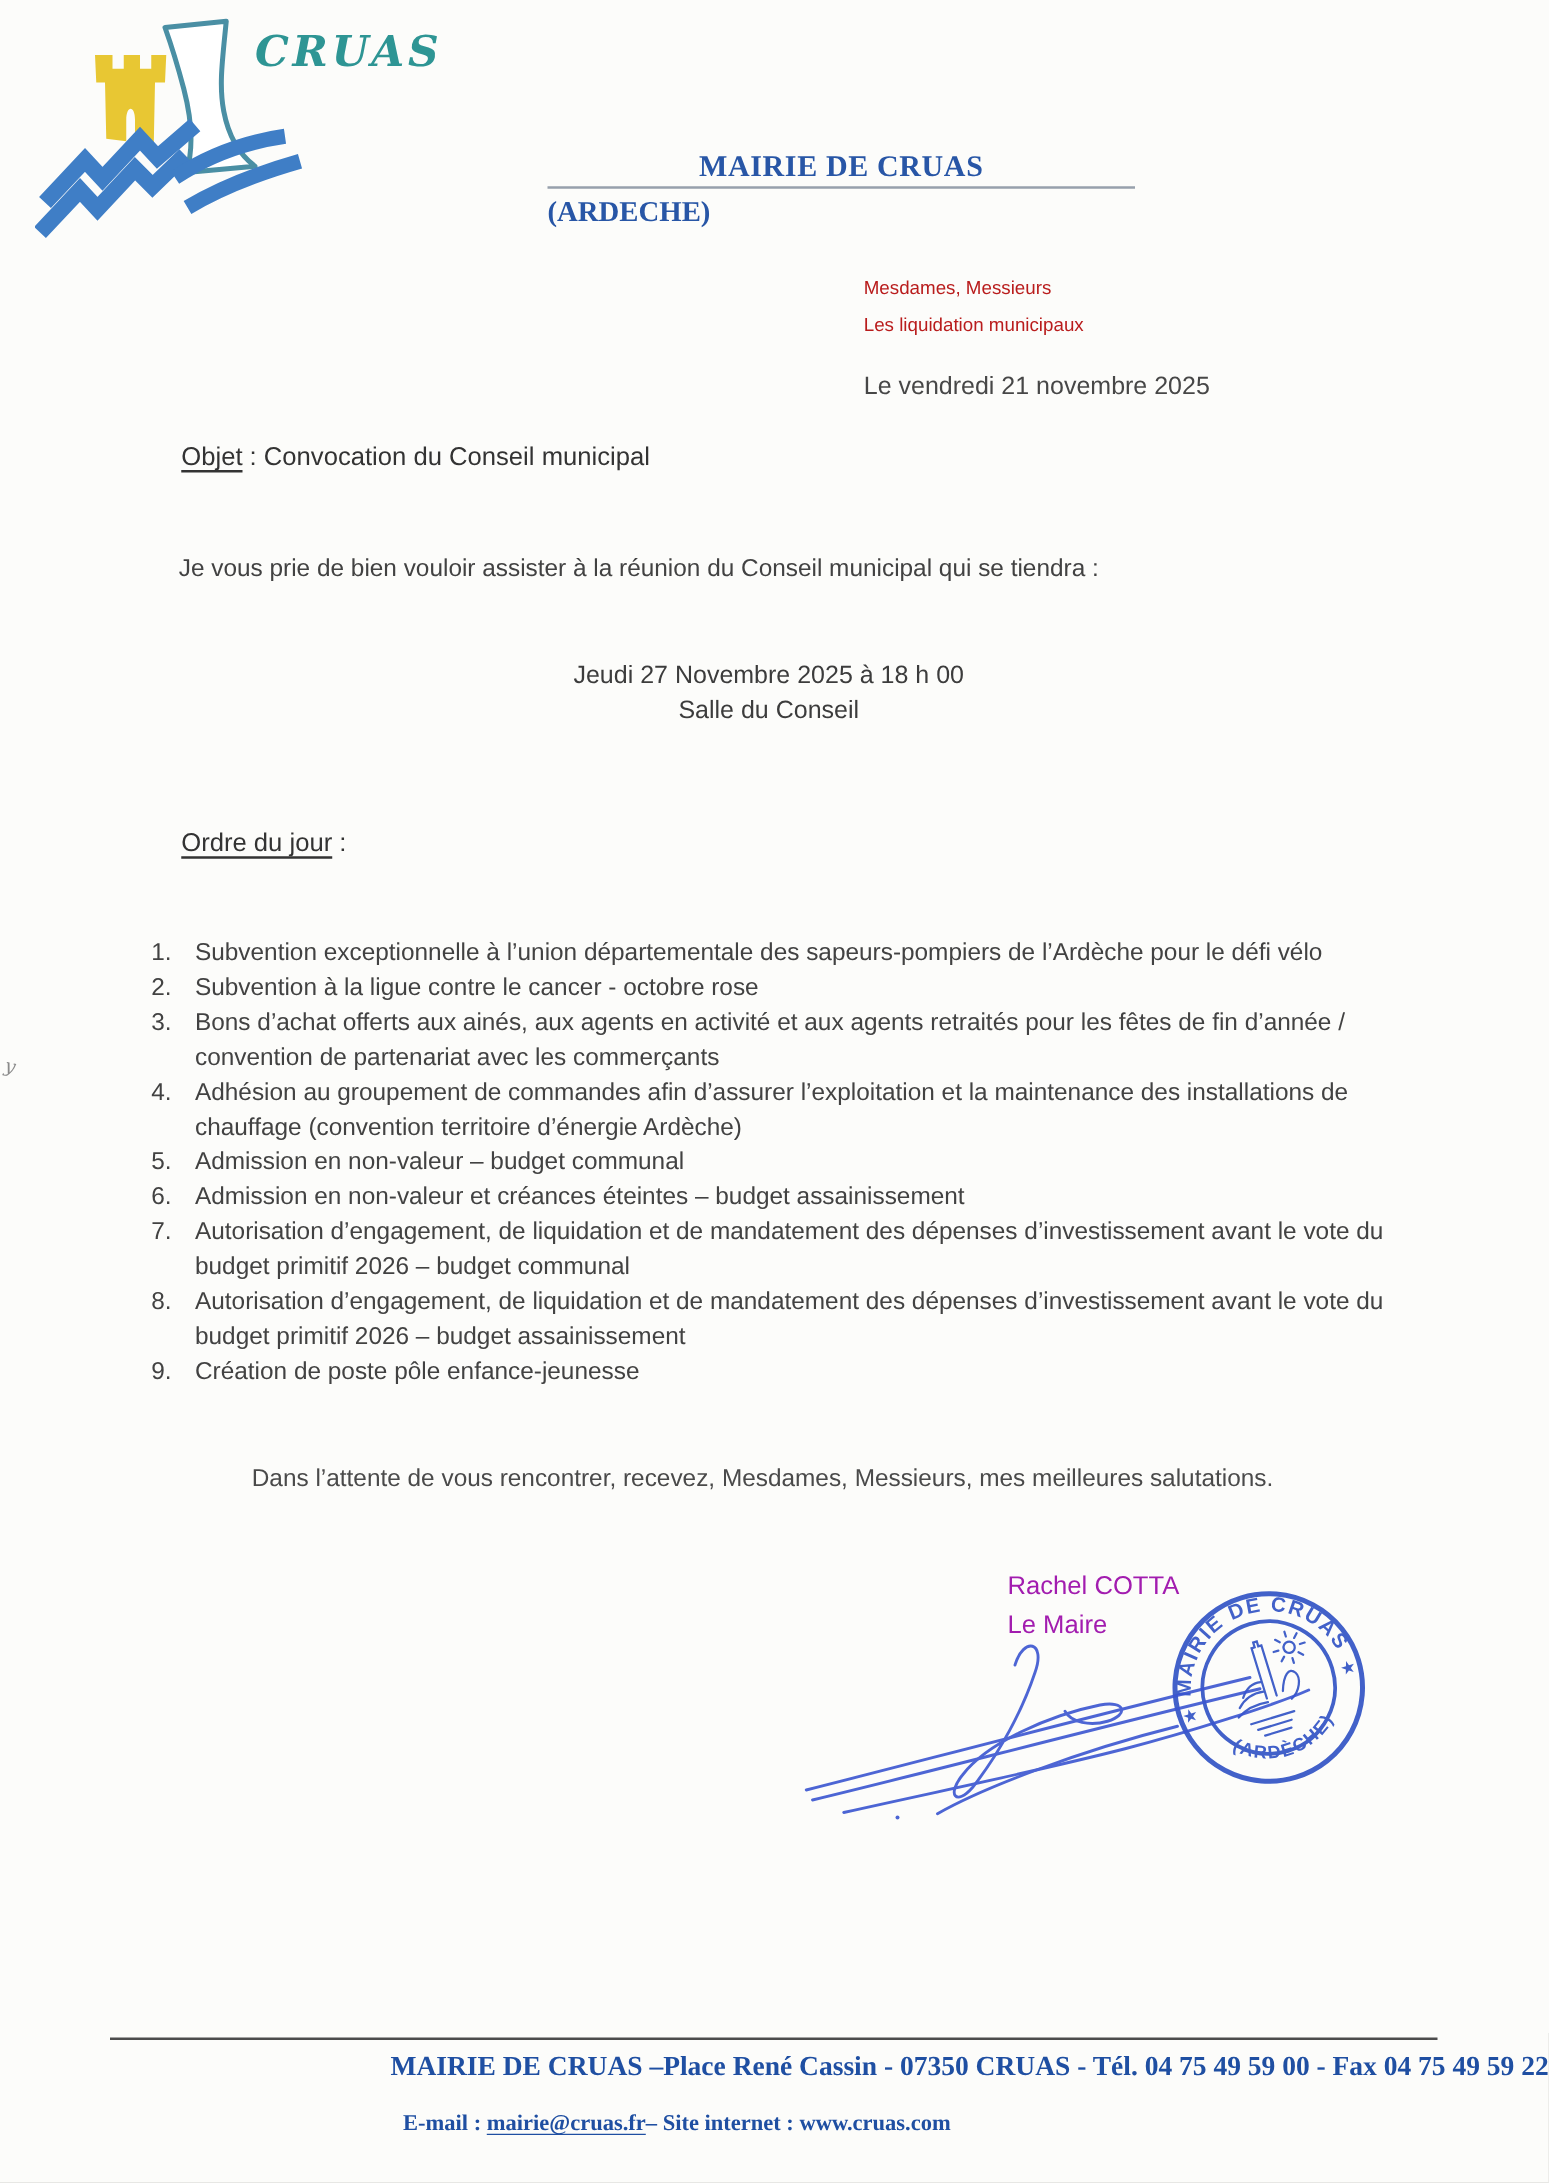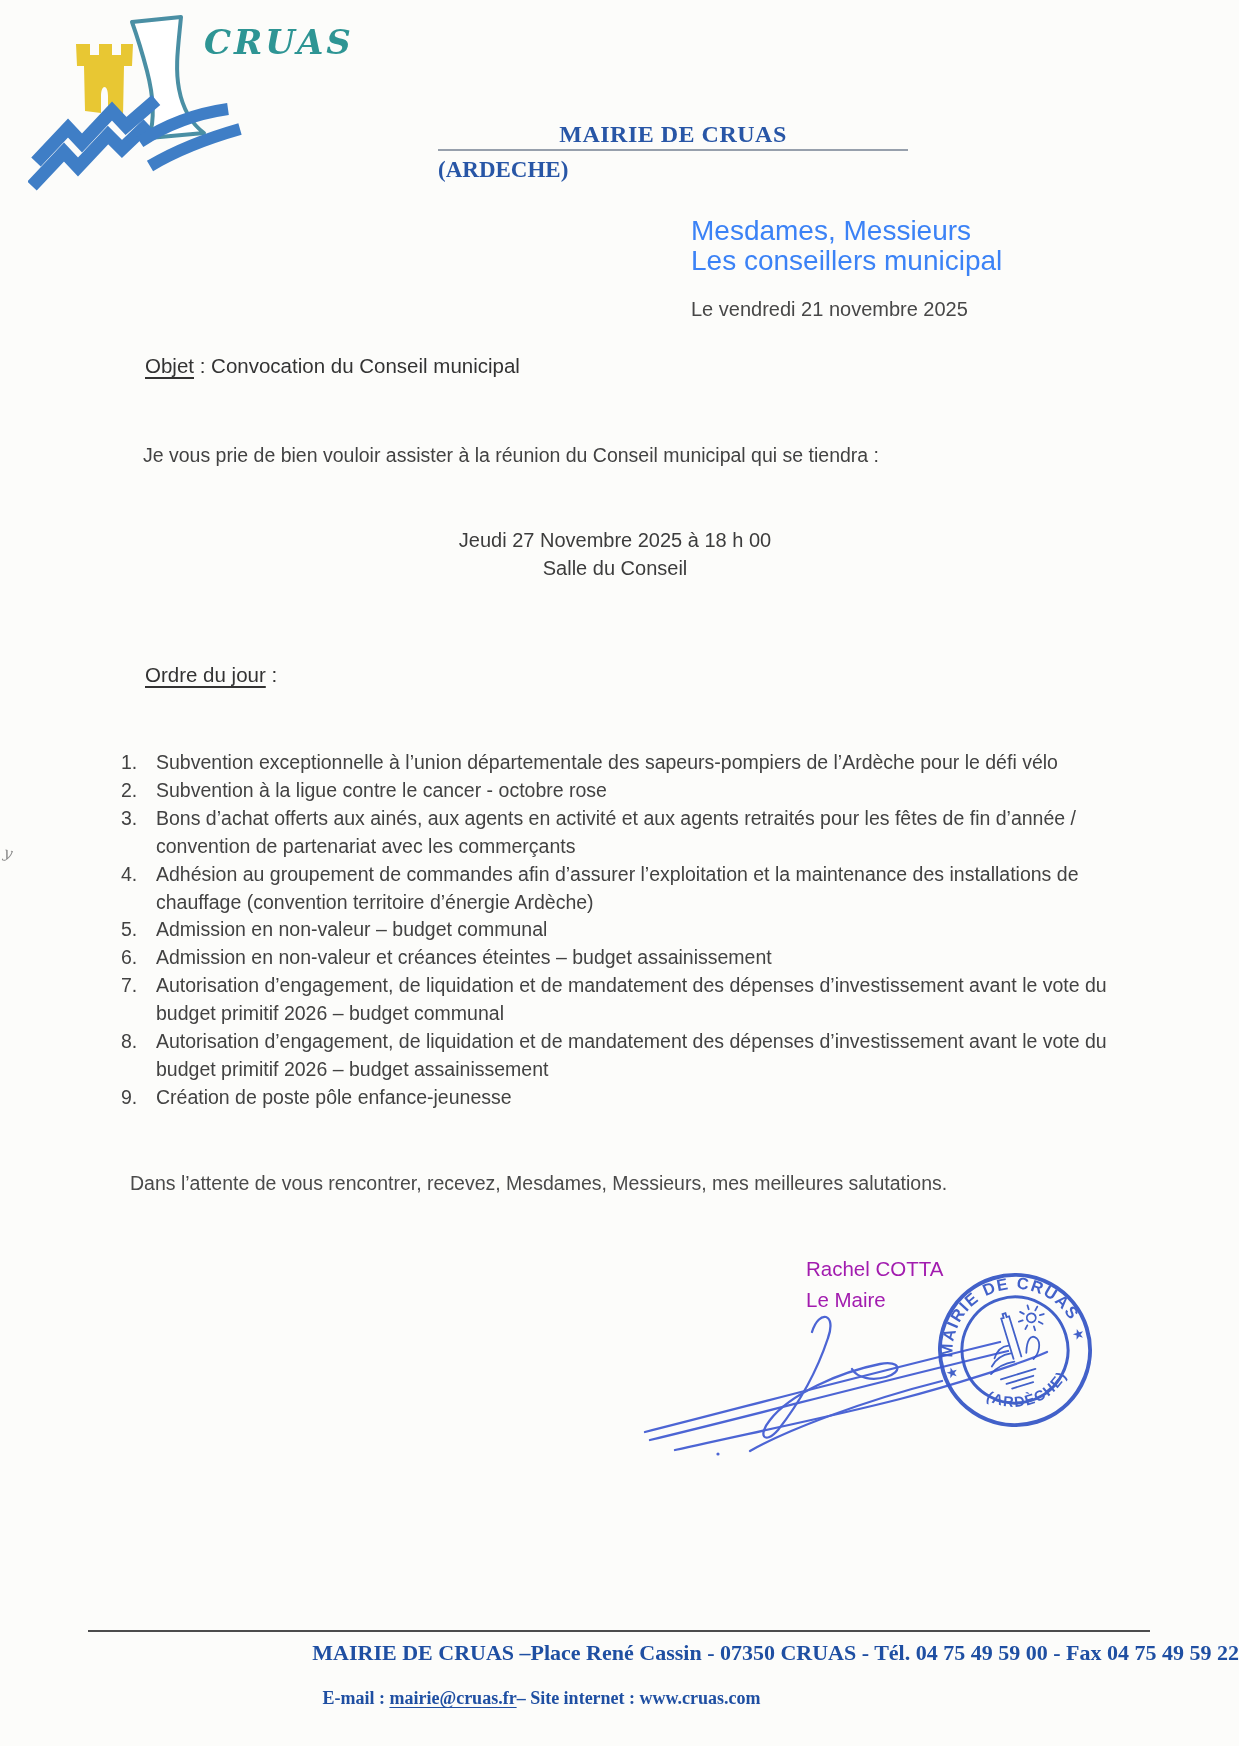--- a/index.html
+++ b/index.html
@@ -28,37 +28,37 @@
     font-family:"Liberation Serif","DejaVu Serif",serif;
     font-weight:bold;font-size:24px;letter-spacing:.5px;
     color:#2856a6;
   }
   .hdr-rule{position:absolute;left:438px;top:149px;width:470px;border-bottom:2px solid #97a0ac;}
   .hdr-sub{
     position:absolute;left:438px;top:157px;width:470px;text-align:left;
     font-family:"Liberation Serif","DejaVu Serif",serif;
     font-weight:bold;font-size:23px;color:#2856a6;
   }
-  .recipient{position:absolute;left:691px;top:216px;font-size:28px;line-height:30px;color:#3b82f6;}
+  .recipient{position:absolute;left:691px;top:216px;font-size:15px;line-height:30px;color:#b91c1c;}
   .dateline{position:absolute;left:691px;top:298px;font-size:20px;color:#474747;}
   
   .subject{position:absolute;left:145px;top:354px;font-size:20.5px;color:#333;}
   .subject .u{text-decoration:underline;text-underline-offset:4px;}
   .intro{position:absolute;left:143px;top:444px;width:960px;font-size:19.5px;color:#424242;}
   .meeting{
     position:absolute;left:315px;top:527px;width:600px;
     text-align:center;font-size:20px;line-height:27.5px;color:#3c3c3c;
   }
   .agenda-h{position:absolute;left:145px;top:663px;font-size:20.5px;color:#333;}
   .agenda-h .u{text-decoration:underline;text-underline-offset:4px;}
   .agenda{position:absolute;left:121px;top:749px;width:1016px;font-size:19.5px;line-height:27.9px;color:#424242;}
   .agenda .row{display:flex;}
   .agenda .num{flex:0 0 35px;}
   .agenda .txt{flex:1;}
-  .closing{position:absolute;left:130px;top:1172px;width:960px;font-size:19.5px;color:#4a4a4a;}
+  .closing{position:absolute;left:130px;top:1172px;width:960px;font-size:19.5px;color:#4a4a4a;text-align:center;}
   
   .signer{position:absolute;left:806px;top:1253px;font-size:20.5px;line-height:31px;color:#a21caf;}
   .sig-ink{position:absolute;left:600px;top:1280px;}
   .stamp{position:absolute;left:933px;top:1268px;width:164px;height:164px;transform:rotate(-17deg);opacity:.93;}
   
   .f-rule{position:absolute;left:88px;top:1630px;width:1062px;border-top:2.5px solid #4c4c4c;}
   .f-line1{
     position:absolute;left:0;top:1640px;width:1239px;text-align:right;
     font-family:"Liberation Serif","DejaVu Serif",serif;font-weight:bold;
     font-size:22px;color:#1f4fa2;
@@ -106,21 +106,21 @@
     </svg>
     <span class="wordmark">CRUAS</span>
   </div>
 
   <div class="hdr-rule"></div>
   <div class="hdr-title">MAIRIE DE CRUAS</div>
   <div class="hdr-sub">(ARDECHE)</div>
 
   <div class="recipient">
     <div>Mesdames, Messieurs</div>
-    <div>Les conseillers municipal</div>
+    <div>Les liquidation municipaux</div>
   </div>
 
   <div class="dateline">Le vendredi 21 novembre 2025</div>
 
   <div class="subject">
     <span class="u">Objet</span><span> : Convocation du Conseil municipal</span>
   </div>
 
   <div class="intro">Je vous prie de bien vouloir assister à la réunion du Conseil municipal qui se tiendra :</div>
 

